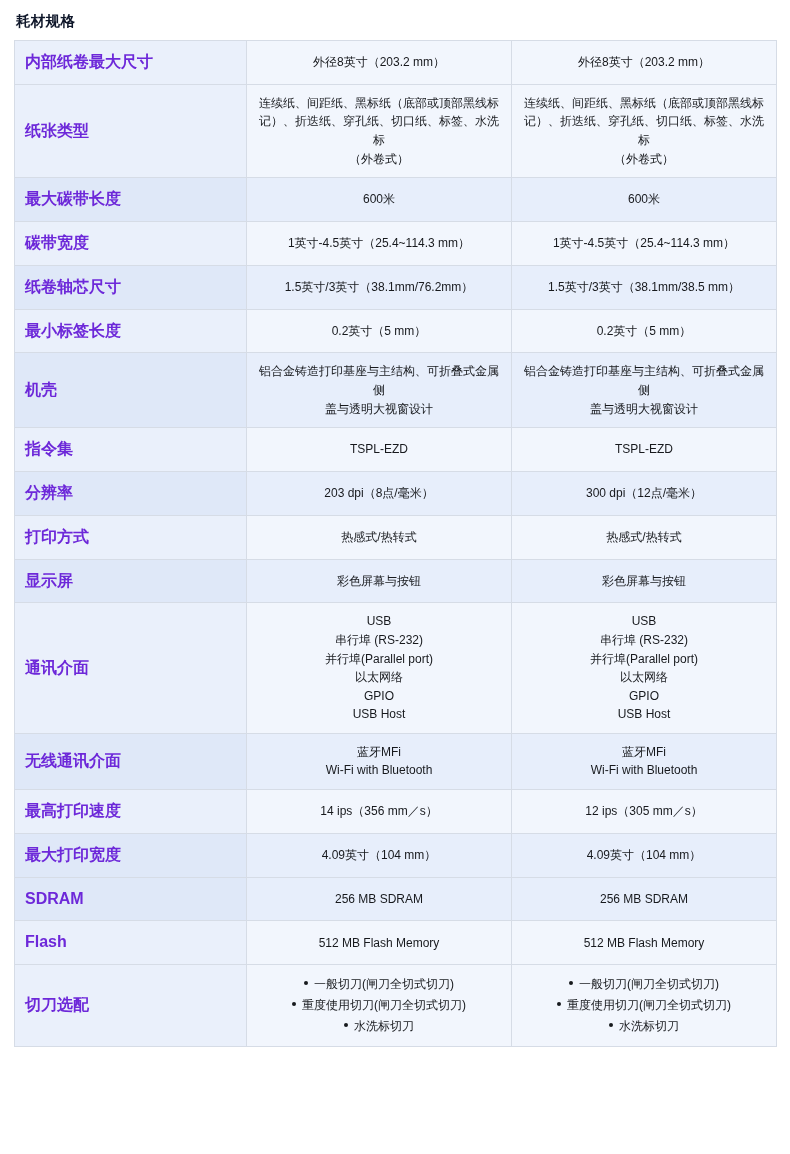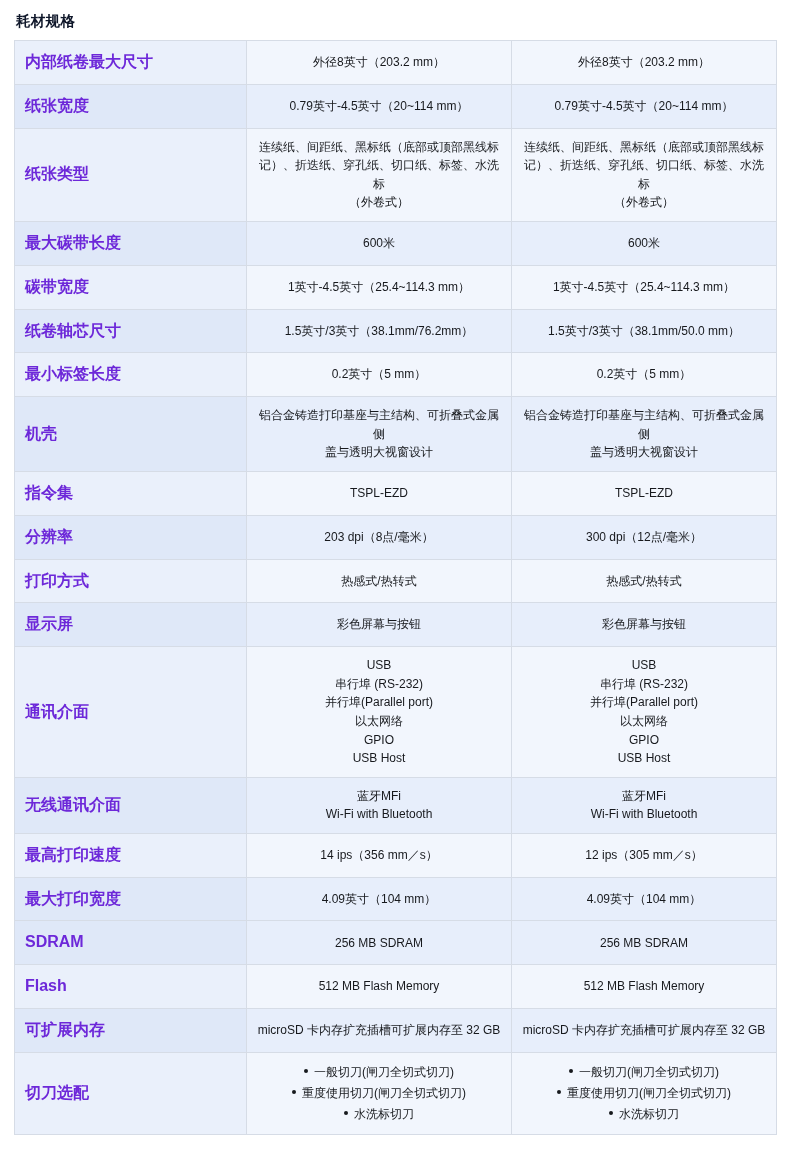--- a/index.html
+++ b/index.html
@@ -89,25 +89,20 @@
       <col class="c0">
         <col class="c1">
         <col class="c2">
     </colgroup>
     <tbody id="spec-body">
         <tr>
           <td class="label">内部纸卷最大尺寸</td>
           <td class="val multiline">外径8英寸（203.2 mm）</td>
           <td class="val multiline">外径8英寸（203.2 mm）</td>
         </tr>
-        <tr class="alt">
-          <td class="label">纸张宽度</td>
-          <td class="val multiline">0.79英寸-4.5英寸（20~114 mm）</td>
-          <td class="val multiline">0.79英寸-4.5英寸（20~114 mm）</td>
-        </tr>
         <tr>
           <td class="label">纸张类型</td>
           <td class="val multiline">连续纸、间距纸、黑标纸（底部或顶部黑线标
 记）、折迭纸、穿孔纸、切口纸、标签、水洗标
 （外卷式）</td>
           <td class="val multiline">连续纸、间距纸、黑标纸（底部或顶部黑线标
 记）、折迭纸、穿孔纸、切口纸、标签、水洗标
 （外卷式）</td>
         </tr>
         <tr class="alt">
@@ -116,21 +111,21 @@
           <td class="val multiline">600米</td>
         </tr>
         <tr>
           <td class="label">碳带宽度</td>
           <td class="val multiline">1英寸-4.5英寸（25.4~114.3 mm）</td>
           <td class="val multiline">1英寸-4.5英寸（25.4~114.3 mm）</td>
         </tr>
         <tr class="alt">
           <td class="label">纸卷轴芯尺寸</td>
           <td class="val multiline">1.5英寸/3英寸（38.1mm/76.2mm）</td>
-          <td class="val multiline">1.5英寸/3英寸（38.1mm/50.0 mm）</td>
+          <td class="val multiline">1.5英寸/3英寸（38.1mm/38.5 mm）</td>
         </tr>
         <tr>
           <td class="label">最小标签长度</td>
           <td class="val multiline">0.2英寸（5 mm）</td>
           <td class="val multiline">0.2英寸（5 mm）</td>
         </tr>
         <tr class="alt">
           <td class="label">机壳</td>
           <td class="val multiline">铝合金铸造打印基座与主结构、可折叠式金属侧
 盖与透明大视窗设计</td>
@@ -191,25 +186,20 @@
         </tr>
         <tr class="alt">
           <td class="label">SDRAM</td>
           <td class="val multiline">256 MB SDRAM</td>
           <td class="val multiline">256 MB SDRAM</td>
         </tr>
         <tr>
           <td class="label">Flash</td>
           <td class="val multiline">512 MB Flash Memory</td>
           <td class="val multiline">512 MB Flash Memory</td>
-        </tr>
-        <tr class="alt">
-          <td class="label">可扩展内存</td>
-          <td class="val multiline">microSD 卡内存扩充插槽可扩展内存至 32 GB</td>
-          <td class="val multiline">microSD 卡内存扩充插槽可扩展内存至 32 GB</td>
         </tr>
         <tr>
           <td class="label">切刀选配</td>
           <td class="val">
             <ul class="bullets">
               <li><span class="dot"></span><span>一般切刀(闸刀全切式切刀)</span></li>
               <li><span class="dot"></span><span>重度使用切刀(闸刀全切式切刀)</span></li>
               <li><span class="dot"></span><span>水洗标切刀</span></li>
             </ul>
           </td>

